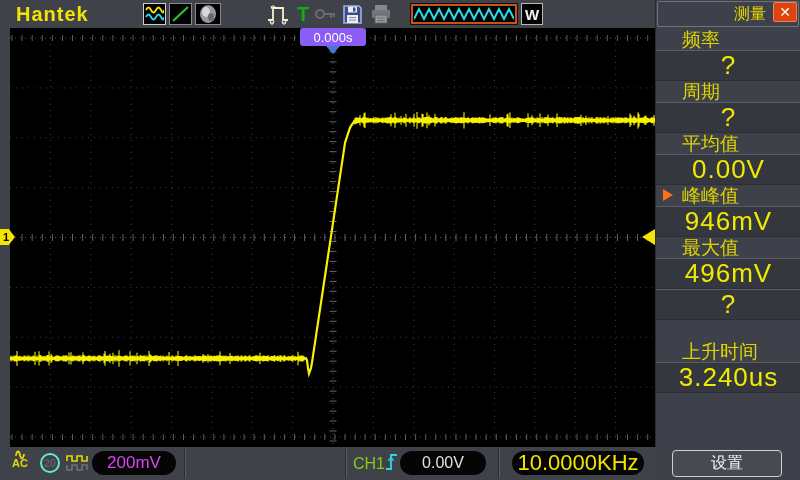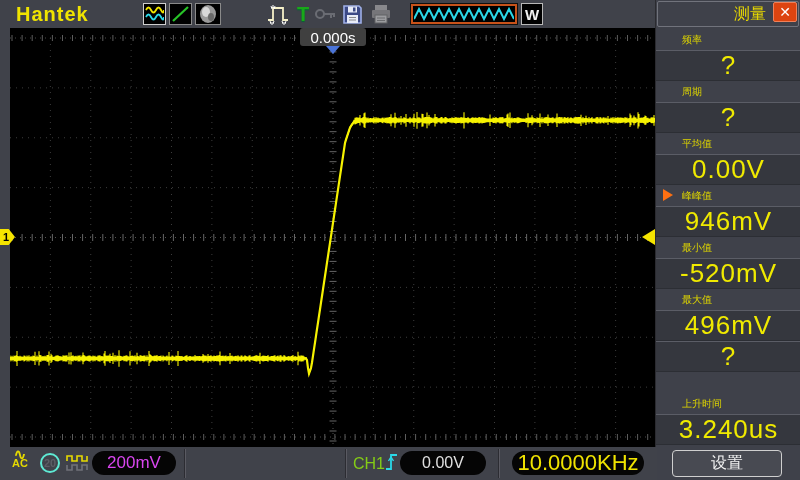--- a/index.html
+++ b/index.html
@@ -29,21 +29,21 @@
   #icon-wbox   { left:521px; width:22px; background:#000; border:1px solid #b8b8b8;
                  color:#f2f2f2; font-size:15px; font-weight:bold; }
   .pill { background:#050505; border-radius:12px; display:flex; align-items:center;
           justify-content:center; }
   #timebase-pill { position:absolute; left:546px; top:3px; width:102px; height:22px;
                    color:#e8e8e8; font-size:16px; }
   
   #plot { position:absolute; left:10px; top:28px; width:645px; height:419px; background:#000; }
   #grid-svg,#wave-svg { position:absolute; left:0; top:0; }
   #trigger-tag { position:absolute; left:290px; top:0px; width:66px; height:18px;
-                 background:#404040; border-radius:3px; color:#fff; font-size:15px;
+                 background:#8b5cf6; border-radius:3px; color:#fff; font-size:13px;
                  display:flex; align-items:center; justify-content:center; z-index:5; }
   #trigger-tag-pointer { position:absolute; left:316px; top:18px; width:0; height:0;
                  border-left:7px solid transparent; border-right:7px solid transparent;
                  border-top:8px solid #4a74d8; z-index:5; }
   #ch1-marker { position:absolute; left:-10px; top:201px; width:15px; height:16px;
                 background:#f5e400; color:#000; font-size:11px; font-weight:bold;
                 display:flex; align-items:center; justify-content:center; padding-right:3px;
                 clip-path:polygon(0 0,58% 0,100% 50%,58% 100%,0 100%); z-index:4; }
   #trig-level-arrow { position:absolute; right:0; top:201px; width:0; height:0;
                 border-top:8px solid transparent; border-bottom:8px solid transparent;
@@ -53,21 +53,21 @@
              background:#3f414a; border-left:1px solid #2b2b30; }
   #sidebar-header { position:absolute; left:1px; top:1px; width:142px; height:26px;
              border:1px solid #71737c; border-radius:2px; display:flex; align-items:center;padding-left:44px; }
   #sidebar-title { flex:1; text-align:center; color:#e8d900; font-size:16px; }
   #close-btn { position:absolute; right:3px; top:2px; width:24px; height:20px;
              background:#dd4410; border:1px solid #f0815a; border-radius:2px; color:#fff;
              font-size:14px; font-weight:bold; line-height:18px; text-align:center; cursor:default; }
   #meas-list { position:absolute; left:0; top:29px; width:145px; }
   .meas { height:52px; position:relative; }
   .meas-label-row { height:21px; display:flex; align-items:center; padding-left:26px;
-             color:#ddd400; font-size:10px; position:relative; }
+             color:#ddd400; font-size:19px; position:relative; }
   .meas-arrow { position:absolute; left:7px; top:4px; width:0; height:0;
              border-top:6px solid transparent; border-bottom:6px solid transparent;
              border-left:10px solid #ff7012; }
   .meas-value { height:31px; background:#35373e; border-top:1px solid #5b5d66;
              border-bottom:1px solid #2c2e34; display:flex; align-items:center;
              justify-content:center; color:#f0ea00; font-size:26px; letter-spacing:1px; }
   #settings-btn { position:absolute; left:16px; top:450px; width:110px; height:27px;
              background:#484a52; border:1px solid #cfcfcf; border-radius:4px;
              color:#f2f2f2; font-size:16px; }
   
@@ -244,26 +244,20 @@
         </div>
         <div class="meas">
           <div class="meas-label-row">
             <span class="meas-arrow" style="visibility: visible;"></span>
             <span>峰峰值</span>
           </div>
           <div class="meas-value">946mV</div>
         </div>
         <div class="meas">
           <div class="meas-label-row">
-            <span>最小值</span>
-          </div>
-          <div class="meas-value">-520mV</div>
-        </div>
-        <div class="meas">
-          <div class="meas-label-row">
             <span>最大值</span>
           </div>
           <div class="meas-value">496mV</div>
         </div>
         <div class="meas">
           <div class="meas-value">?</div>
         </div>
         <div class="meas">
           <div class="meas-label-row">
             <span>上升时间</span>

